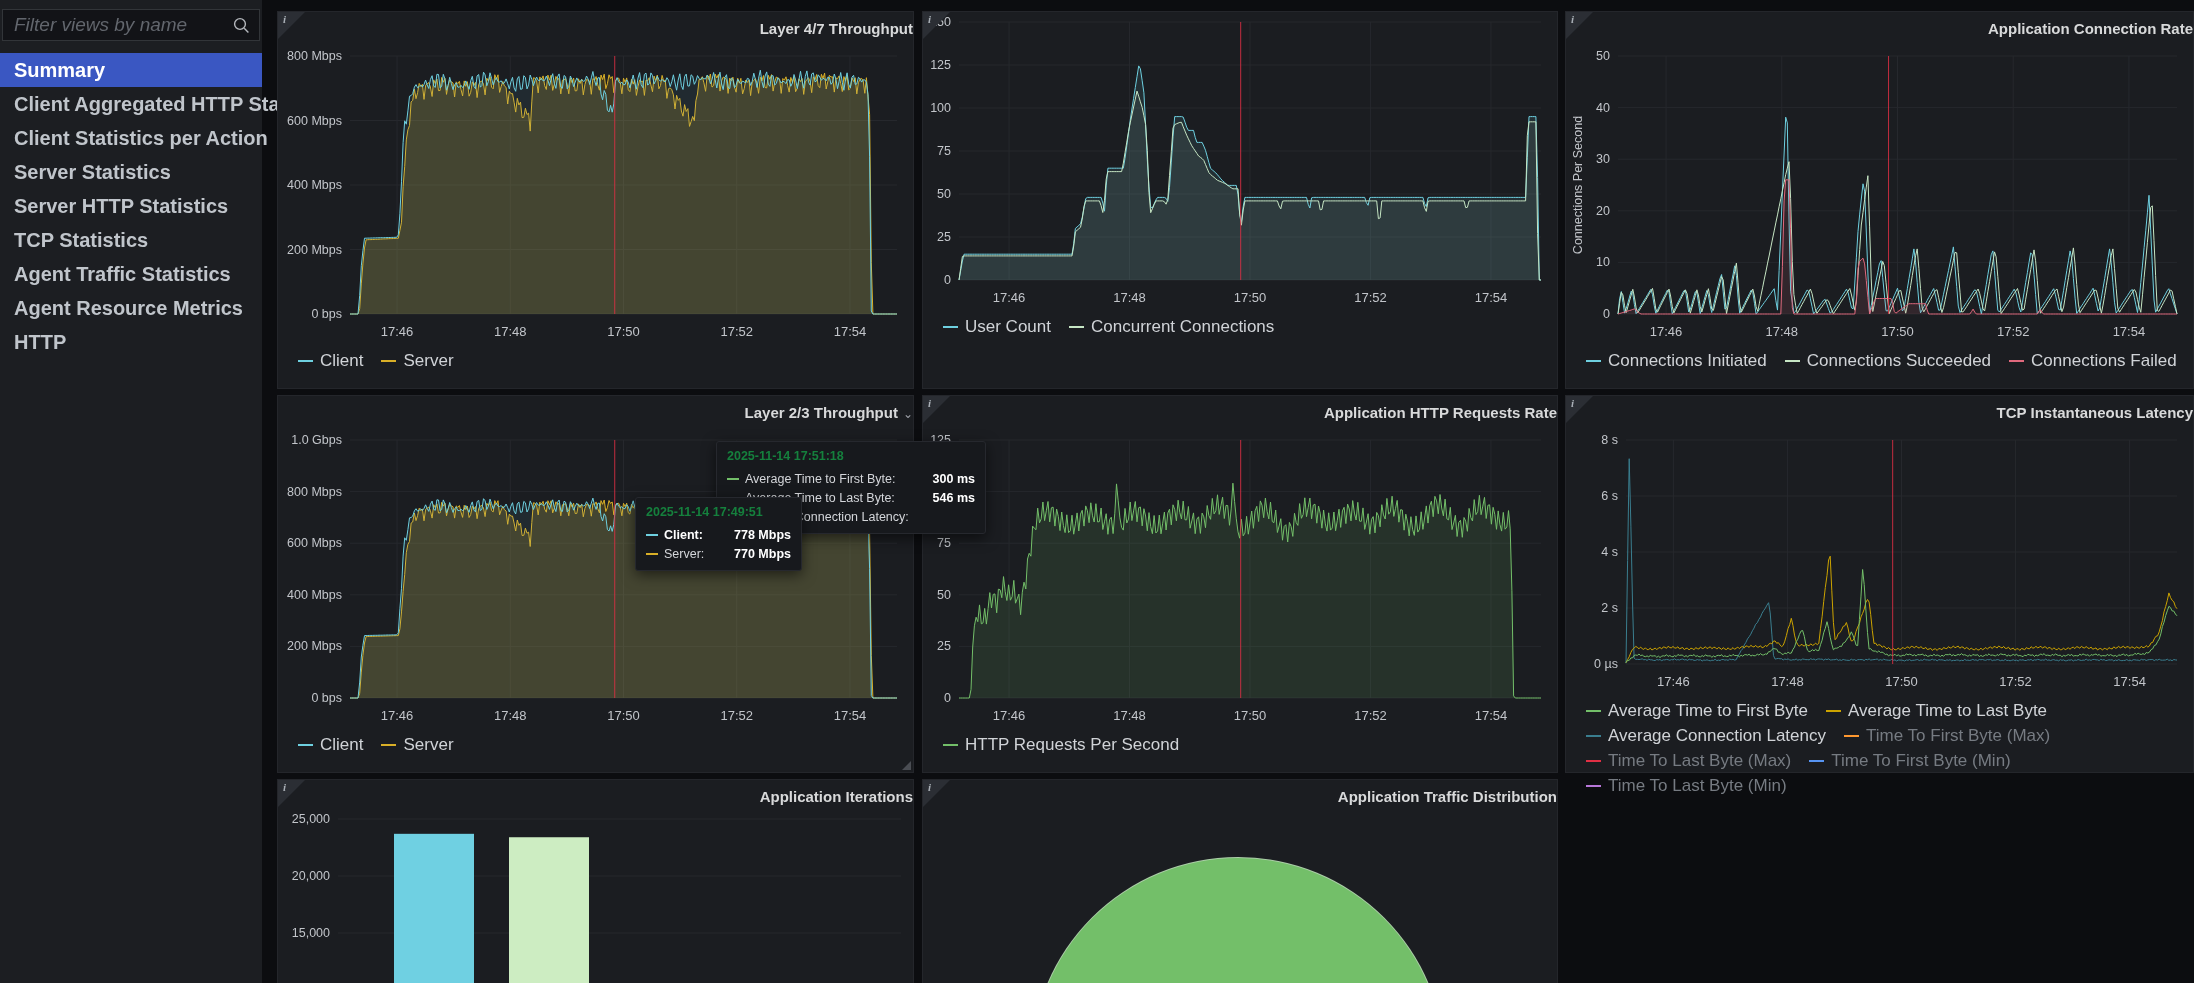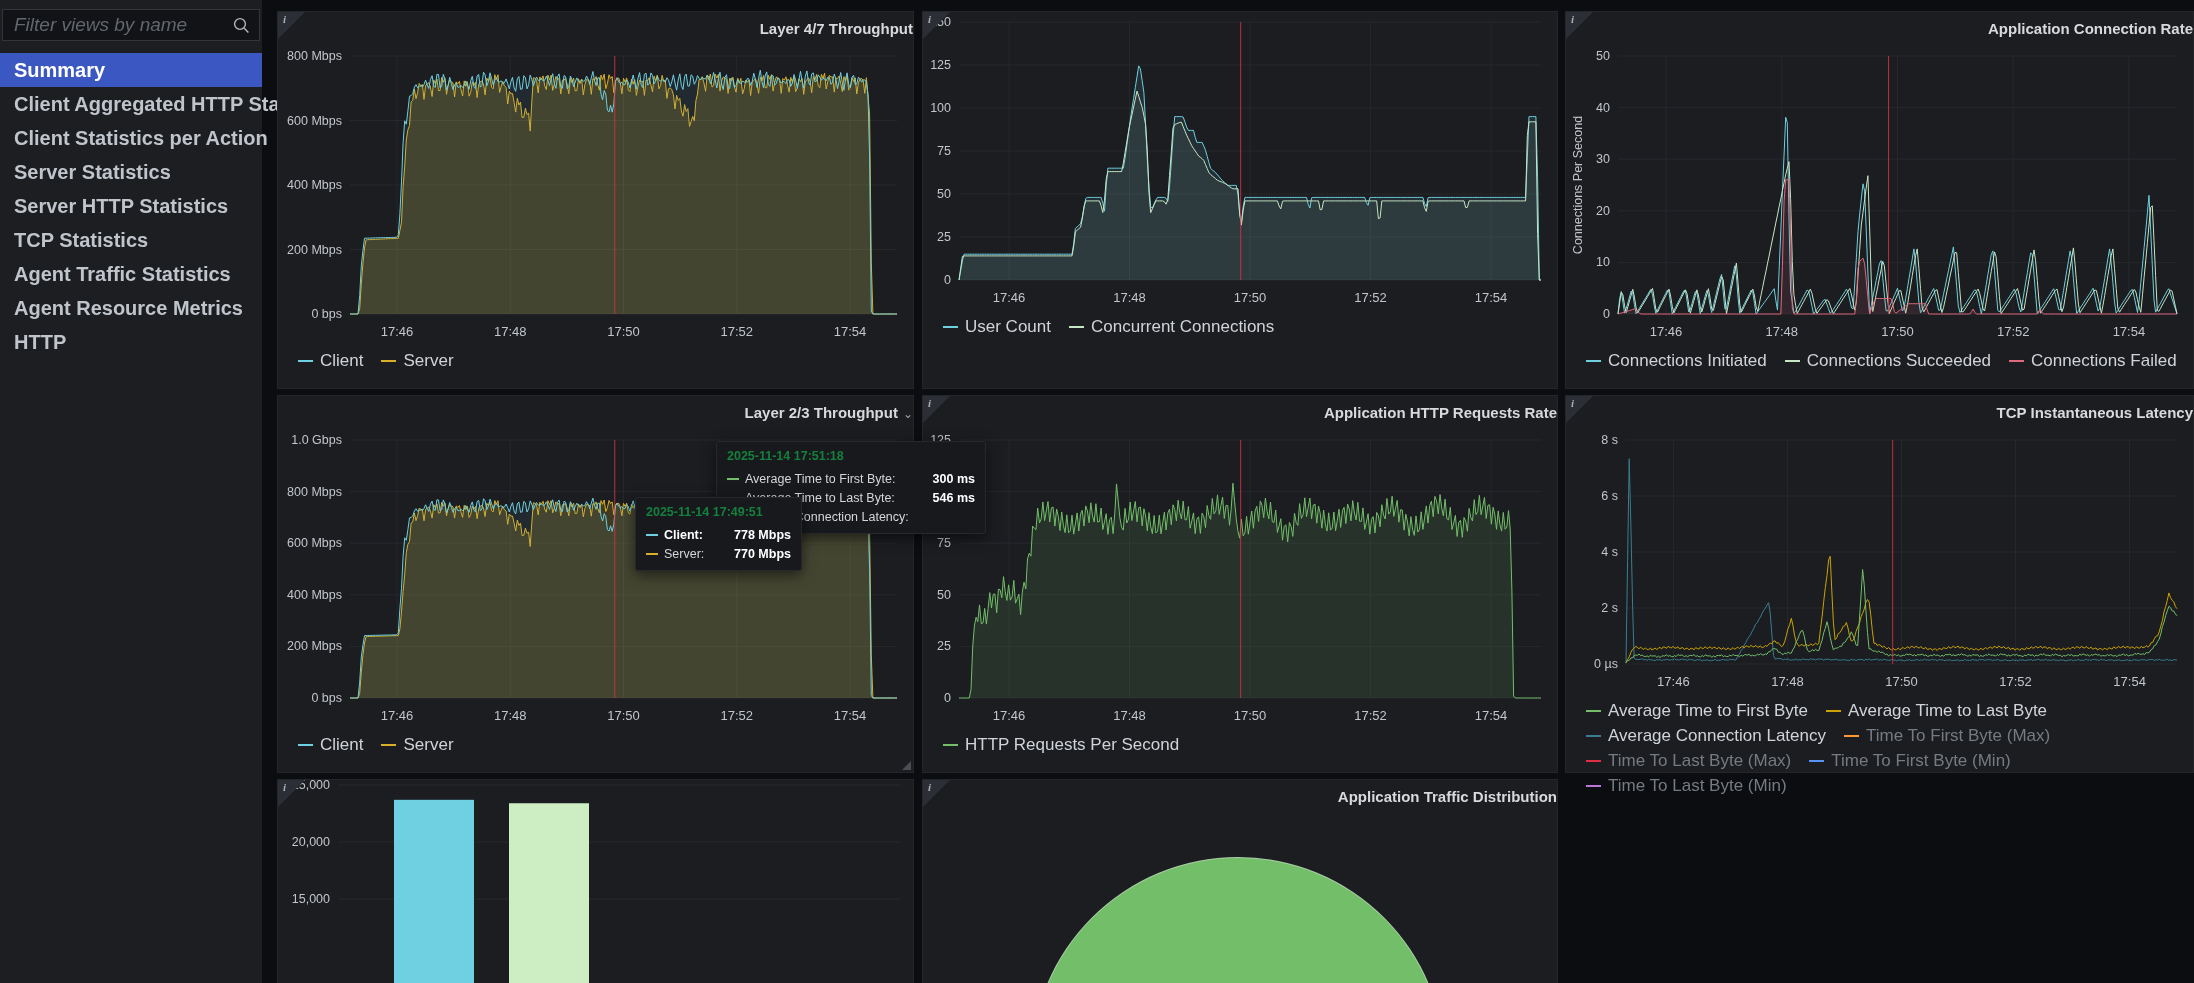--- a/index.html
+++ b/index.html
@@ -362,20 +362,21 @@
         <span class="litem dim">
           <span class="dash" style="background: rgb(184, 119, 217);"></span>
           <span>Time To Last Byte (Min)</span>
         </span>
       </div>
     </section>
   <section class="panel" id="p7">
       <div class="corner">
         <span>i</span>
       </div>
+      <div class="ptitle"><span>Application Iterations</span></div>
       <svg class="plot" width="633" height="344">
         <line x1="60" x2="623" y1="5" y2="5" stroke="#26282d" stroke-width="1"></line>
         <text x="52" y="9" fill="#c2c5ca" font-size="12.5" text-anchor="end">25,000</text>
         <line x1="60" x2="623" y1="62" y2="62" stroke="#26282d" stroke-width="1"></line>
         <text x="52" y="66" fill="#c2c5ca" font-size="12.5" text-anchor="end">20,000</text>
         <line x1="60" x2="623" y1="119" y2="119" stroke="#26282d" stroke-width="1"></line>
         <text x="52" y="123" fill="#c2c5ca" font-size="12.5" text-anchor="end">15,000</text>
         <rect x="116" y="19.82" width="80" height="324.18" fill="#6fd0e2"></rect>
         <rect x="231" y="23.240000000000002" width="80" height="320.76" fill="#cdedc2"></rect>
       </svg>

